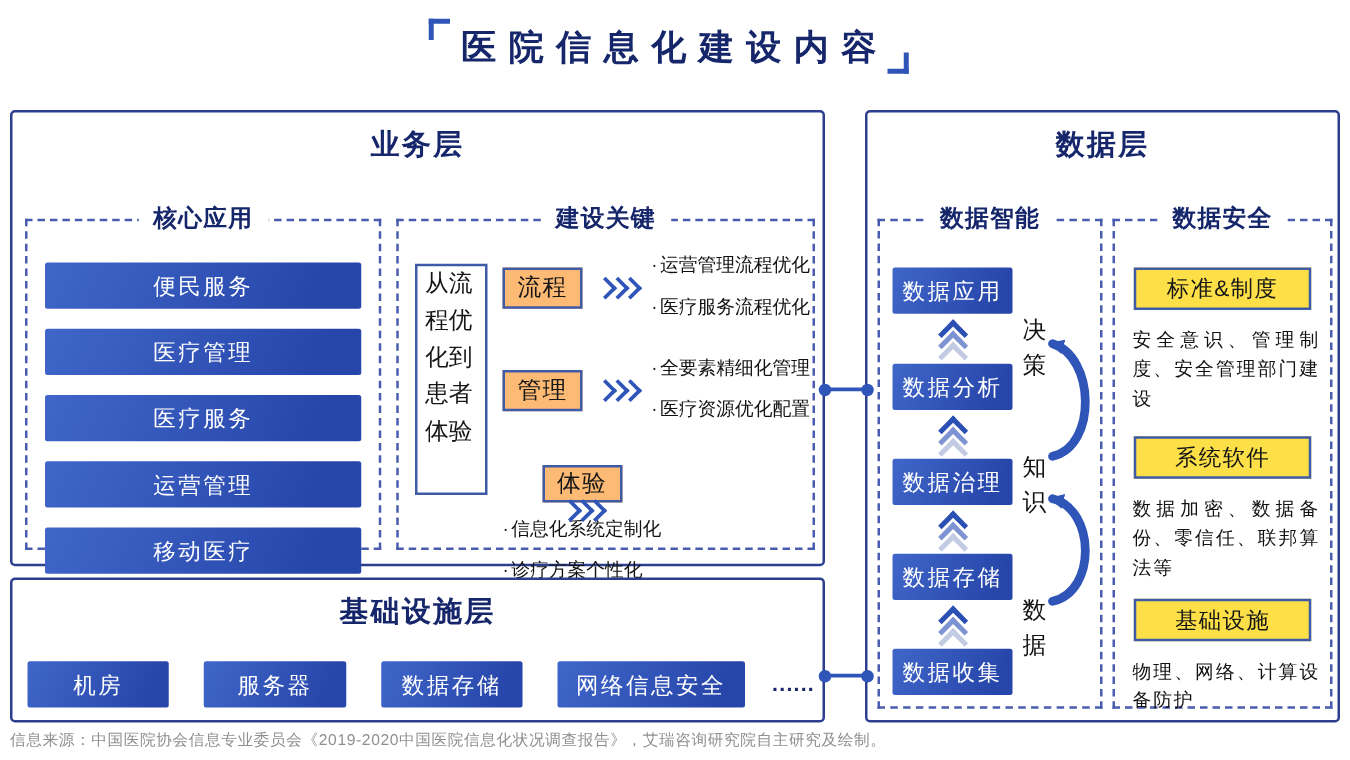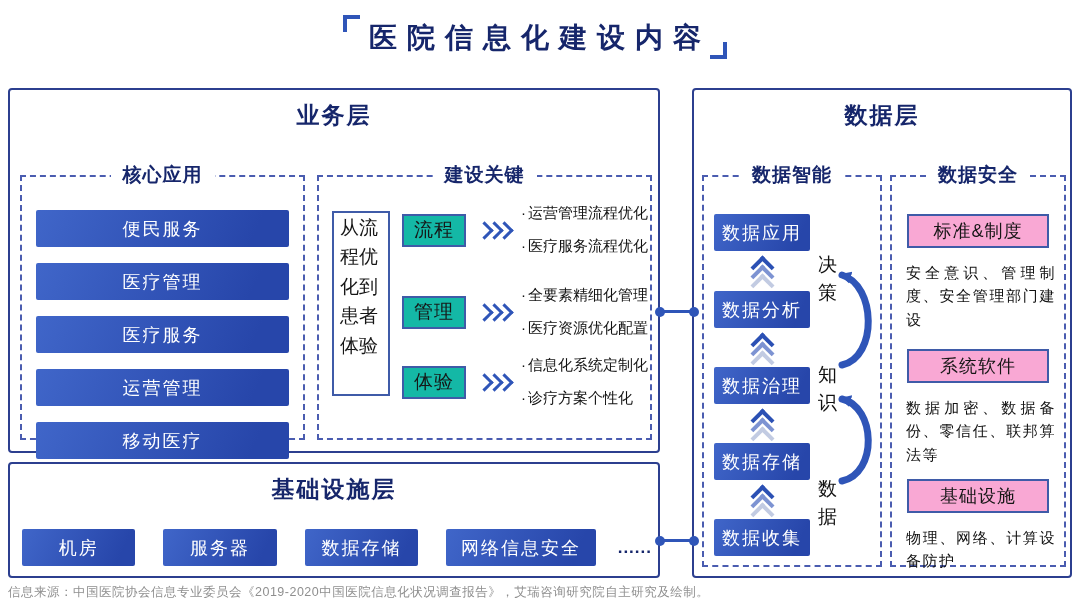--- a/index.html
+++ b/index.html
@@ -47,24 +47,24 @@
   }
   .btn-grid .pill{height:37px;}
   
   .axis-box{
     position:absolute;left:13px;top:34px;width:58px;height:185px;
     border:2px solid #3f5ba8;box-sizing:border-box;
     display:flex;align-items:flex-start;justify-content:center;
   }
   .axis-text{width:42px;font-size:19px;line-height:1.55;color:#161616;text-align:left;word-break:break-all;}
   .key-row{position:absolute;left:83px;height:46px;display:flex;align-items:center;}
-  .key-row.r0{top:30px;} .key-row.r1{top:112px;} .key-row.r2{top:182px;}
+  .key-row.r0{top:30px;} .key-row.r1{top:112px;} .key-row.r2{top:195px;flex-direction:column;}
   .key-box{
     width:64px;height:33px;border:2px solid #3f5ba8;box-sizing:border-box;
-    display:flex;align-items:center;justify-content:center;font-size:19px;color:#161616;letter-spacing:1px;background:#14b8a6;
+    display:flex;align-items:center;justify-content:center;font-size:19px;color:#161616;letter-spacing:1px;background:#fdba74;
   }
   .chevrons-right{display:flex;align-items:center;margin:0 10px 0 12px;}
   .chr{width:10px;height:10px;border-top:3.5px solid var(--accent,#2f55b8);border-right:3.5px solid var(--accent,#2f55b8);transform:rotate(45deg);}
   .chr + .chr{margin-left:-3px;}
   .points{display:flex;flex-direction:column;justify-content:center;gap:14px;}
   .point{font-size:15px;line-height:1.25;color:#111;white-space:nowrap;}
   .point .b{margin-right:2px;}
   
   .stack-box{position:absolute;left:10px;width:96px;height:37px;font-size:18px;}
   .sb0{top:37px;} .sb1{top:114px;} .sb2{top:190px;} .sb3{top:266px;} .sb4{top:342px;}
@@ -72,21 +72,21 @@
   .cv0{top:82px;} .cv1{top:159px;} .cv2{top:235px;} .cv3{top:311px;}
   .chu{width:13px;height:13px;border-top:4px solid;border-right:4px solid;transform:rotate(-45deg);}
   .chu + .chu{margin-top:-8px;}
   .chu.c1{border-color:#2b50b4;} .chu.c2{border-color:#7d93d2;} .chu.c3{border-color:#c2cbe2;}
   .side-label{position:absolute;left:114px;width:20px;font-size:19px;line-height:1.45;color:#111;word-break:break-all;}
   .sl0{top:74px;} .sl1{top:184px;} .sl2{top:298px;}
   .cycle-arrows{position:absolute;left:126px;top:88px;}
   
   .sec-card-title{
     position:absolute;left:50%;transform:translateX(-50%);width:142px;height:34px;
-    border:2px solid #3f5ba8;box-sizing:border-box;background:#f9a8d4;
+    border:2px solid #3f5ba8;box-sizing:border-box;background:#fde047;
     display:flex;align-items:center;justify-content:center;font-size:18px;color:#161616;letter-spacing:1px;
   }
   .sct0{top:37px;} .sct1{top:172px;} .sct2{top:302px;}
   .sec-card-desc{
     position:absolute;left:14px;right:8px;font-size:15px;line-height:1.55;
     color:#111;letter-spacing:1.5px;text-align:justify;
   }
   .scd0{top:84px;} .scd1{top:219px;} .scd2{top:349px;}
   
   .infra-row{position:absolute;left:12px;right:6px;top:65px;display:flex;align-items:center;gap:28px;}

